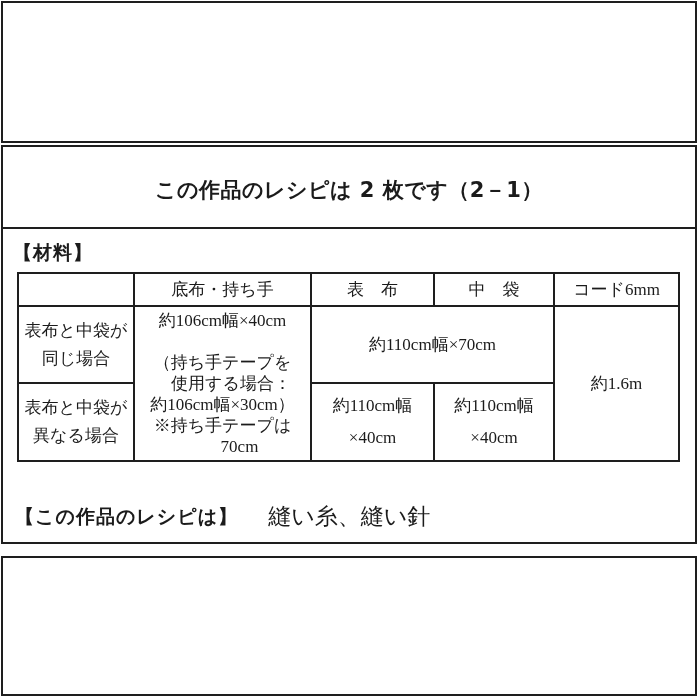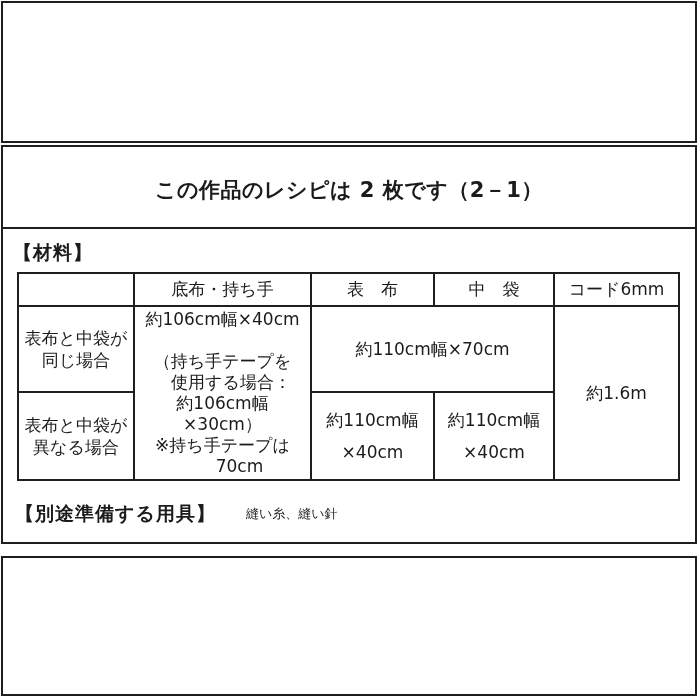--- a/index.html
+++ b/index.html
@@ -10,34 +10,34 @@
   #box-top    { top:1px;   height:142px; }
   #box-title  { top:145px; height:90px; display:flex; align-items:center; justify-content:center; }
   #box-main   { top:227px; height:317px; }
   #box-bottom { top:556px; height:140px; }
 
   .title-text { font-size:21px; font-weight:600; letter-spacing:0.5px; }
 
   .section-heading { position:absolute; left:10px; top:11px; font-size:19px; font-weight:700; letter-spacing:1px; }
 
   table.materials { position:absolute; left:14px; top:43px; width:661px;
-    border-collapse:collapse; table-layout:fixed; }
+    border-collapse:collapse; table-layout:fixed;font-family:Liberation Serif, serif; }
   table.materials td { border:2px solid #1e1e1e; font-size:17px; vertical-align:middle;
     text-align:center; padding:2px 4px; }
   tr.hdr td { height:33px; font-weight:500; }
   tr.r1 td { height:77px;border-radius:21px; }
   tr.r2 td { height:78px; }
-  td.rowlabel { font-size:16px; line-height:22px; white-space:pre-line; }
+  td.rowlabel { font-size:16px; line-height:28px; white-space:pre-line; }
   td.basehandle { vertical-align:top; text-align:left; white-space:pre-line;
     line-height:21px; padding:7px 6px 0 12px; }
   td.pre { white-space:pre-line; line-height:32px; }
 
   .tools { position:absolute; left:12px; top:272px; display:flex; align-items:center; }
   .tools-heading { font-size:19px; font-weight:700; letter-spacing:1px; }
-  .tools-items { font-size:13px; margin-left:30px; }
+  .tools-items { font-size:23px; margin-left:30px; }
 </style>
 </head>
 <body>
 
 <div class="frame" id="box-top"></div>
 
 <div class="frame" id="box-title">
   <div class="title-text">この作品のレシピは 2 枚です（2－1）</div>
 </div>
 
@@ -78,18 +78,18 @@
 異なる場合</td>
         <td class="pre">約110cm幅
 ×40cm</td>
         <td class="pre">約110cm幅
 ×40cm</td>
       </tr>
     </tbody>
   </table>
 
   <div class="tools">
-    <span class="tools-heading">【別途準備する用具】</span>
+    <span class="tools-heading">【この作品のレシピは】</span>
     <span class="tools-items">縫い糸、縫い針</span>
   </div>
 </div>
 
 <div class="frame" id="box-bottom"></div>
 
 </body></html>

